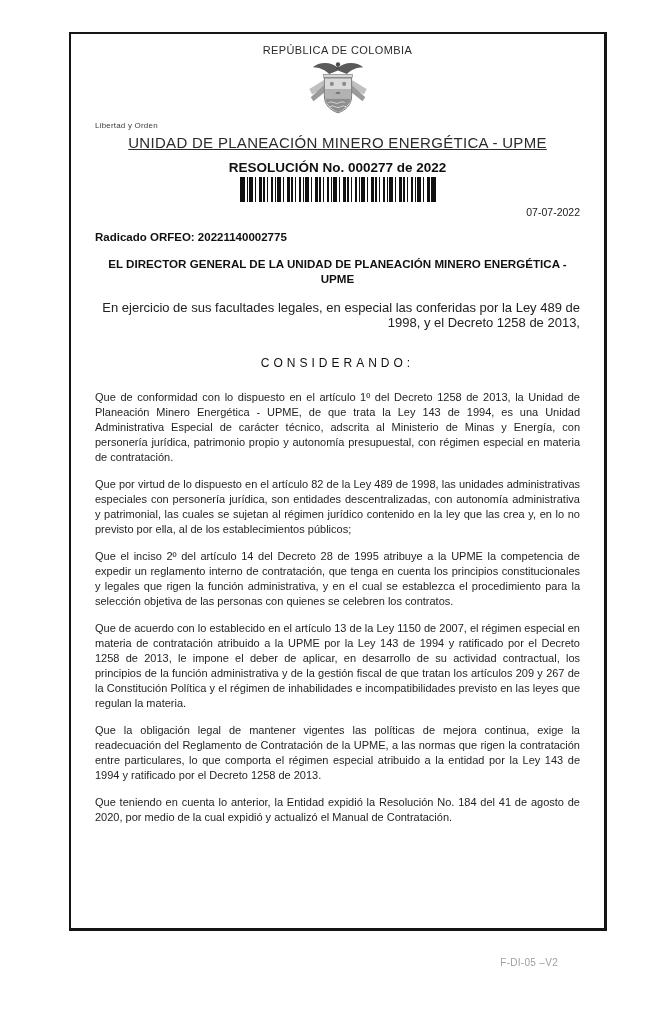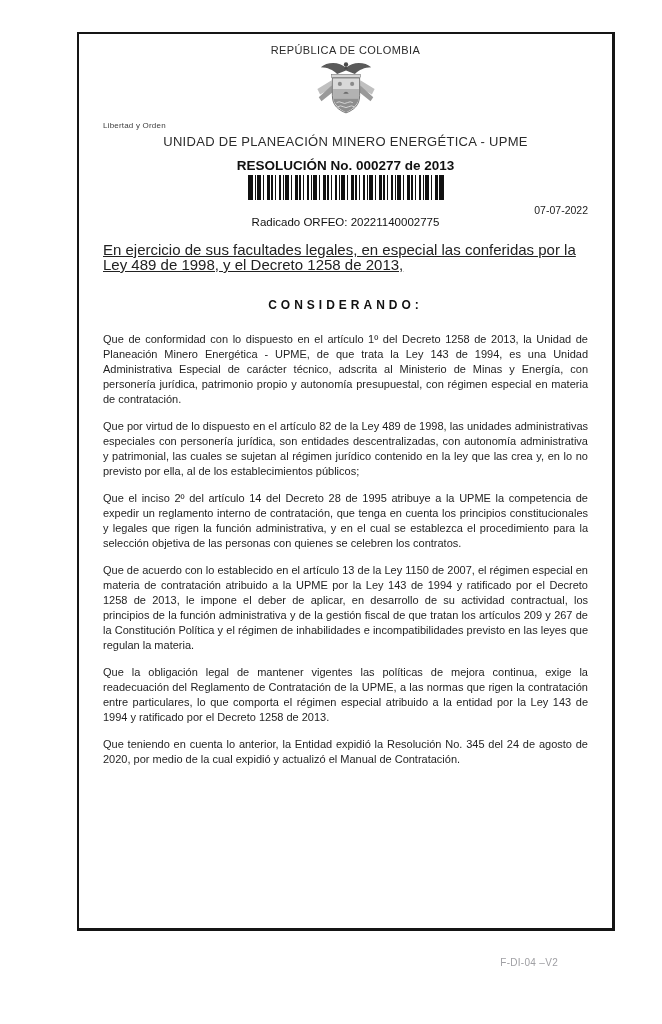--- a/index.html
+++ b/index.html
@@ -8,21 +8,21 @@
     background: #ffffff;
     font-family: "Liberation Sans", sans-serif;
     color: #1a1a1a;
     position: relative;
     overflow: hidden;
   }
   .page { position: relative; width: 662px; height: 1024px; background: #fff; }
 
   .doc-frame {
     position: absolute;
-    left: 77px; top: 32px;
+    left: 69px; top: 32px;
     width: 538px; height: 899px;
     border: 2px solid #151515;
     border-bottom-width: 3px;
     border-right-width: 3px;
     padding: 10px 24px 0 24px;
     overflow: hidden;
     background: #fff;
   }
 
   .republic {
@@ -37,24 +37,25 @@
   .motto {
     font-size: 8px;
     color: #3c3c3c;
     text-align: left;
     margin-top: -2px;
     letter-spacing: 0.2px;
   }
 
   .entity {
     margin-top: 4px;
-    font-size: 13px;
+    font-size: 15px;
     letter-spacing: 0.3px;
     color: #2b2b2b;
     text-align: center;
+    text-decoration: underline;
   }
 
   .res-title {
     margin-top: 9px;
     font-size: 13.5px;
     font-weight: bold;
     text-align: center;
     color: #111;
   }
 
@@ -74,23 +75,23 @@
     border-right: 3px solid #111;
   }
   .barcode-date {
     font-size: 10.5px;
     text-align: right;
     margin-top: 0px;
     color: #222;
   }
 
   .radicado {
+    margin-top: 13px;
     font-size: 11.5px;
-    font-weight: normal;
-    text-align: center;
+    font-weight: bold;
     color: #111;
   }
 
   .subject {
     margin: 11px auto 0 auto;
     max-width: 482px;
     font-size: 11.3px;
     font-weight: bold;
     font-style: italic;
     text-decoration: underline;
@@ -103,32 +104,31 @@
     margin-top: 13px;
     font-size: 11.6px;
     font-weight: bold;
     text-align: center;
     line-height: 15px;
     color: #111;
   }
 
   .powers {
     margin-top: 14px;
-    font-size: 15px;
-    text-align: left;
+    font-size: 13px;
+    text-align: right;
     line-height: 15px;
     color: #222;
-    text-decoration: underline;
   }
 
   .considerando {
     margin-top: 26px;
     margin-bottom: 20px;
     font-size: 12px;
-    font-weight: bold;
+    font-weight: normal;
     letter-spacing: 4px;
     text-align: center;
     color: #111;
   }
 
   .body-par {
     font-size: 11px;
     line-height: 15px;
     text-align: justify;
     color: #1f1f1f;
@@ -176,39 +176,40 @@
         <path d="M46 51 c2 -4 6 -4 8 0 Z" fill="#6a6a6a"></path>
         <path d="M31 58 h38 c-2 9 -9 16 -19 20 c-10 -4 -17 -11 -19 -20 Z" fill="#8e8e8e"></path>
         <path d="M36 64 q4 -2.5 8 0 q4 2.5 8 0 q4 -2.5 8 0" fill="none" stroke="#e3e3e3" stroke-width="1.2"></path>
         <path d="M38 70 q4 -2.5 8 0 q4 2.5 8 0 q4 -2.5 8 0" fill="none" stroke="#e3e3e3" stroke-width="1.2"></path>
       </svg>
       <div class="motto">Libertad y Orden</div>
     </div>
 
     <div class="entity">UNIDAD DE PLANEACIÓN MINERO ENERGÉTICA - UPME</div>
 
-    <div class="res-title">RESOLUCIÓN No. 000277 de 2013</div>
+    <div class="res-title">RESOLUCIÓN No. 000277 de 2022</div>
 
     <div class="barcode-row">
       <span class="barcode"></span>
     </div>
     <div class="barcode-date">07-07-2022</div>
 
     <div class="radicado">Radicado ORFEO: 20221140002775</div>
 
 
+    <div class="issuer">EL DIRECTOR GENERAL DE LA UNIDAD DE PLANEACIÓN MINERO ENERGÉTICA - UPME</div>
 
     <div class="powers">En ejercicio de sus facultades legales, en especial las conferidas por la Ley 489 de 1998, y el Decreto 1258 de 2013,</div>
 
     <div class="considerando">CONSIDERANDO:</div>
 
     <p class="body-par">Que de conformidad con lo dispuesto en el artículo 1º del Decreto 1258 de 2013, la Unidad de Planeación Minero Energética - UPME, de que trata la Ley 143 de 1994, es una Unidad Administrativa Especial de carácter técnico, adscrita al Ministerio de Minas y Energía, con personería jurídica, patrimonio propio y autonomía presupuestal, con régimen especial en materia de contratación.</p>
     <p class="body-par">Que por virtud de lo dispuesto en el artículo 82 de la Ley 489 de 1998, las unidades administrativas especiales con personería jurídica, son entidades descentralizadas, con autonomía administrativa y patrimonial, las cuales se sujetan al régimen jurídico contenido en la ley que las crea y, en lo no previsto por ella, al de los establecimientos públicos;</p>
     <p class="body-par">Que el inciso 2º del artículo 14 del Decreto 28 de 1995 atribuye a la UPME la competencia de expedir un reglamento interno de contratación, que tenga en cuenta los principios constitucionales y legales que rigen la función administrativa, y en el cual se establezca el procedimiento para la selección objetiva de las personas con quienes se celebren los contratos.</p>
     <p class="body-par">Que de acuerdo con lo establecido en el artículo 13 de la Ley 1150 de 2007, el régimen especial en materia de contratación atribuido a la UPME por la Ley 143 de 1994 y ratificado por el Decreto 1258 de 2013, le impone el deber de aplicar, en desarrollo de su actividad contractual, los principios de la función administrativa y de la gestión fiscal de que tratan los artículos 209 y 267 de la Constitución Política y el régimen de inhabilidades e incompatibilidades previsto en las leyes que regulan la materia.</p>
     <p class="body-par">Que la obligación legal de mantener vigentes las políticas de mejora continua, exige la readecuación del Reglamento de Contratación de la UPME, a las normas que rigen la contratación entre particulares, lo que comporta el régimen especial atribuido a la entidad por la Ley 143 de 1994 y ratificado por el Decreto 1258 de 2013.</p>
-    <p class="body-par">Que teniendo en cuenta lo anterior, la Entidad expidió la Resolución No. 345 del 24 de agosto de 2020, por medio de la cual expidió y actualizó el Manual de Contratación.</p>
+    <p class="body-par">Que teniendo en cuenta lo anterior, la Entidad expidió la Resolución No. 184 del 41 de agosto de 2020, por medio de la cual expidió y actualizó el Manual de Contratación.</p>
 
   </div>
 
-  <div class="footer-code">F-DI-04 –V2</div>
+  <div class="footer-code">F-DI-05 –V2</div>
 
 </div>
 
 </body></html>

